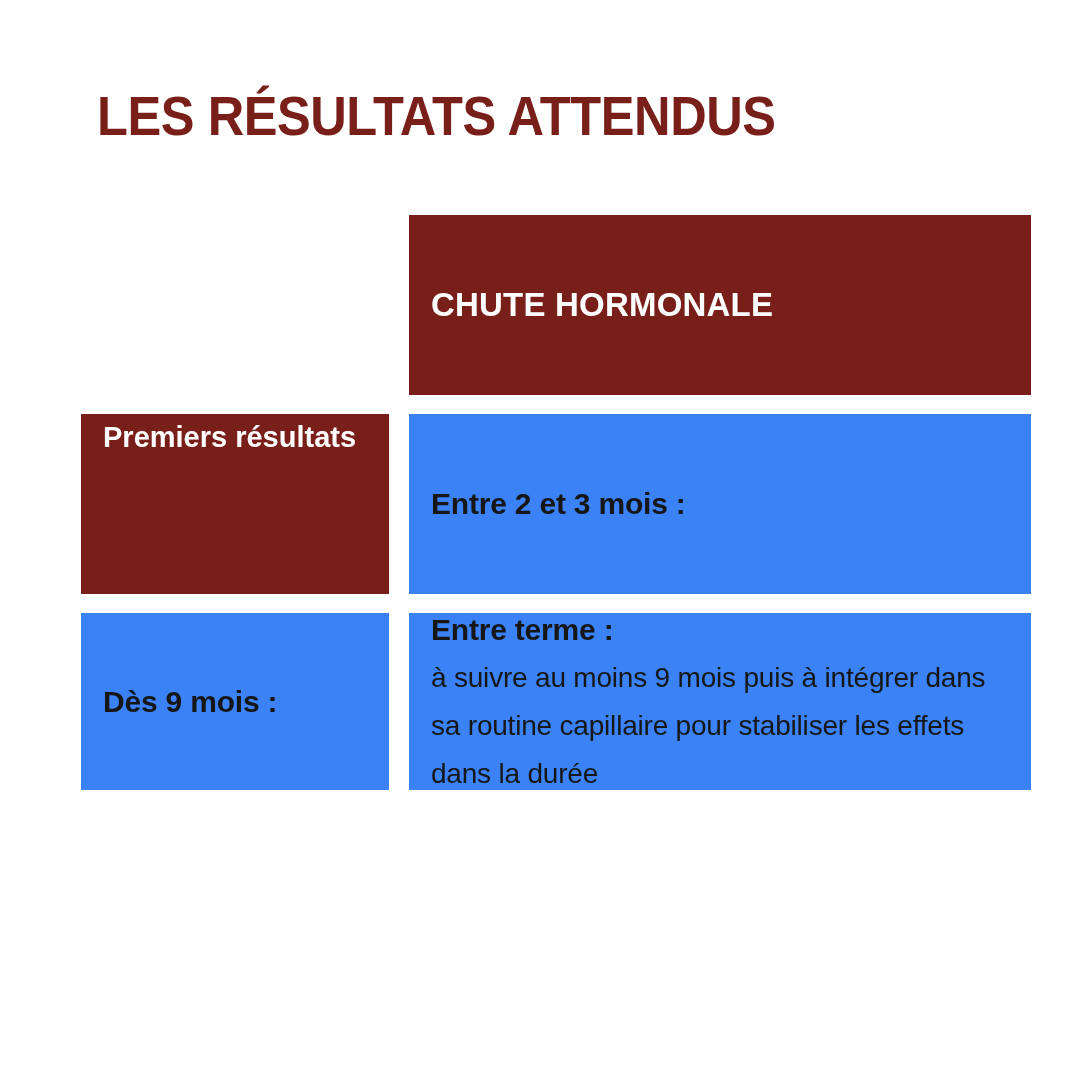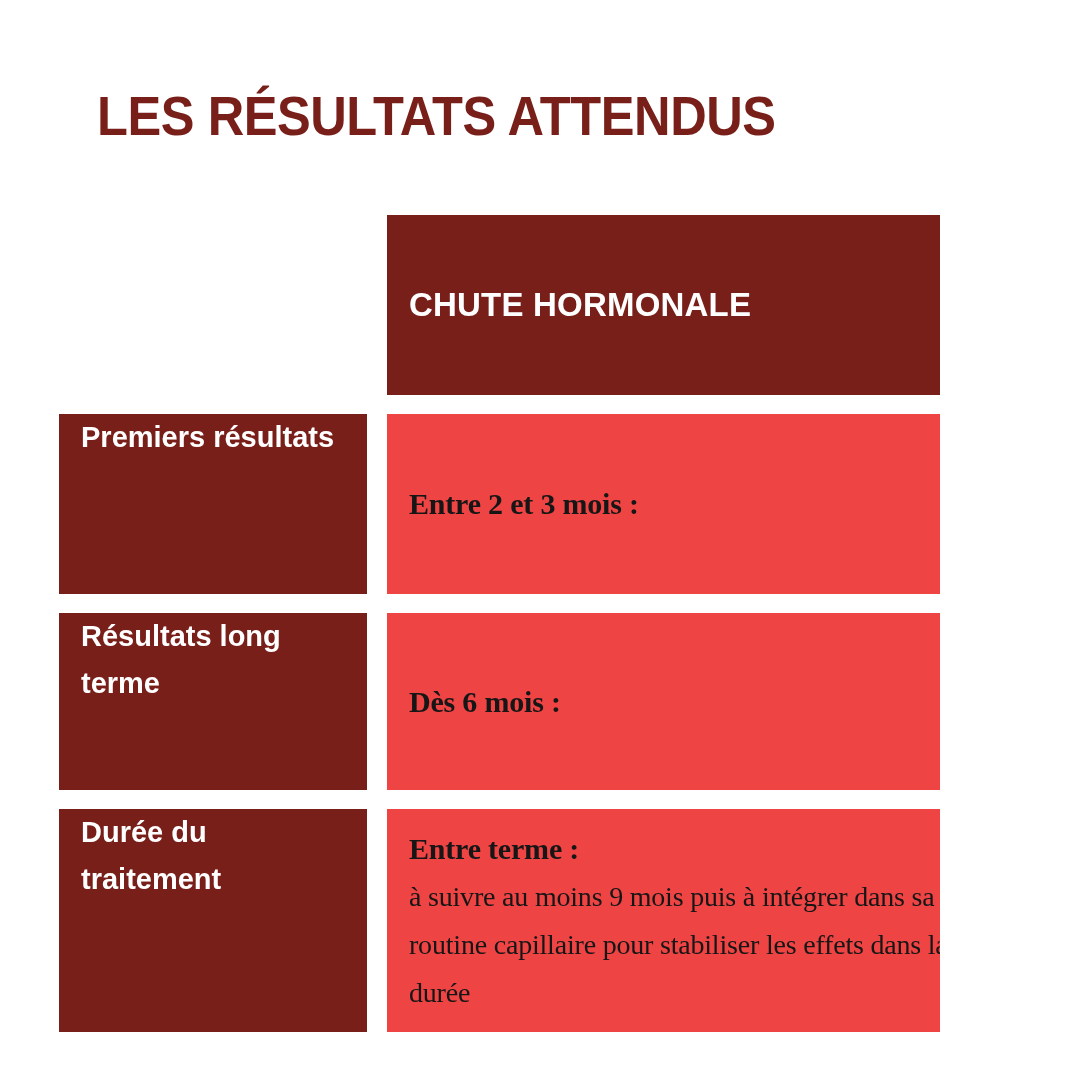--- a/index.html
+++ b/index.html
@@ -2,42 +2,42 @@
 <html><head>
 <meta charset="utf-8">
 <style>
   html, body {
     margin: 0;
     padding: 0;
     background: #ffffff;
   }
   .canvas {
     position: relative;
-    width: 940px;
+    width: 1080px;
     height: 1080px;
     background: #ffffff;
     font-family: "Liberation Sans", sans-serif;
     overflow: hidden;
   }
   .title {
     position: absolute;
     left: 97px;
     top: 84px;
     margin: 0;
     font-size: 55px;
     font-weight: 800;
     letter-spacing: -0.5px;
     white-space: nowrap;
     color: #781f1a;
     transform: scaleX(0.92);
     transform-origin: left top;
   }
   .grid {
     position: absolute;
-    left: 59px;
+    left: 81px;
     top: 215px;
     display: grid;
     grid-template-columns: 308px 622px;
     grid-template-rows: 180px 180px 177px 223px;
     column-gap: 20px;
     row-gap: 19px;
   }
   .cell {
     box-sizing: border-box;
   }
@@ -66,30 +66,29 @@
     background: #781f1a;
     color: #ffffff;
     display: flex;
     align-items: flex-start;
     padding: 0 14px 0 22px;
     font-weight: 700;
     font-size: 29px;
     line-height: 47px;
   }
   .value-cell {
-    background: #ef4444;
+    background: #3b82f6;
     color: #161616;
     display: flex;
     flex-direction: column;
     justify-content: center;
     padding: 0 24px 0 22px;
     font-size: 28px;
     line-height: 48px;
     letter-spacing: -0.2px;
-    font-family: Liberation Serif, serif;
   }
   .value-title {
     font-weight: 700;
     font-size: 30px;
   }
 </style>
 </head>
 <body>
 
 <div class="canvas">
@@ -104,29 +103,23 @@
       <div class="header-title">CHUTE HORMONALE</div>
     </div>
 
     <div class="cell label-cell">
       <span>Premiers résultats</span>
     </div>
     <div class="cell value-cell">
       <div class="value-title">Entre 2 et 3 mois :</div>
     </div>
 
-    <div class="cell label-cell">
-      <span>Résultats long terme</span>
-    </div>
     <div class="cell value-cell">
-      <div class="value-title">Dès 6 mois :</div>
+      <div class="value-title">Dès 9 mois :</div>
     </div>
 
-    <div class="cell label-cell">
-      <span>Durée du traitement</span>
-    </div>
     <div class="cell value-cell">
       <div class="value-title">Entre terme :</div>
       <div class="value-text">à suivre au moins 9 mois puis à intégrer dans sa routine capillaire pour stabiliser les effets dans la durée</div>
     </div>
 
   </div>
 </div>
 
 </body></html>

